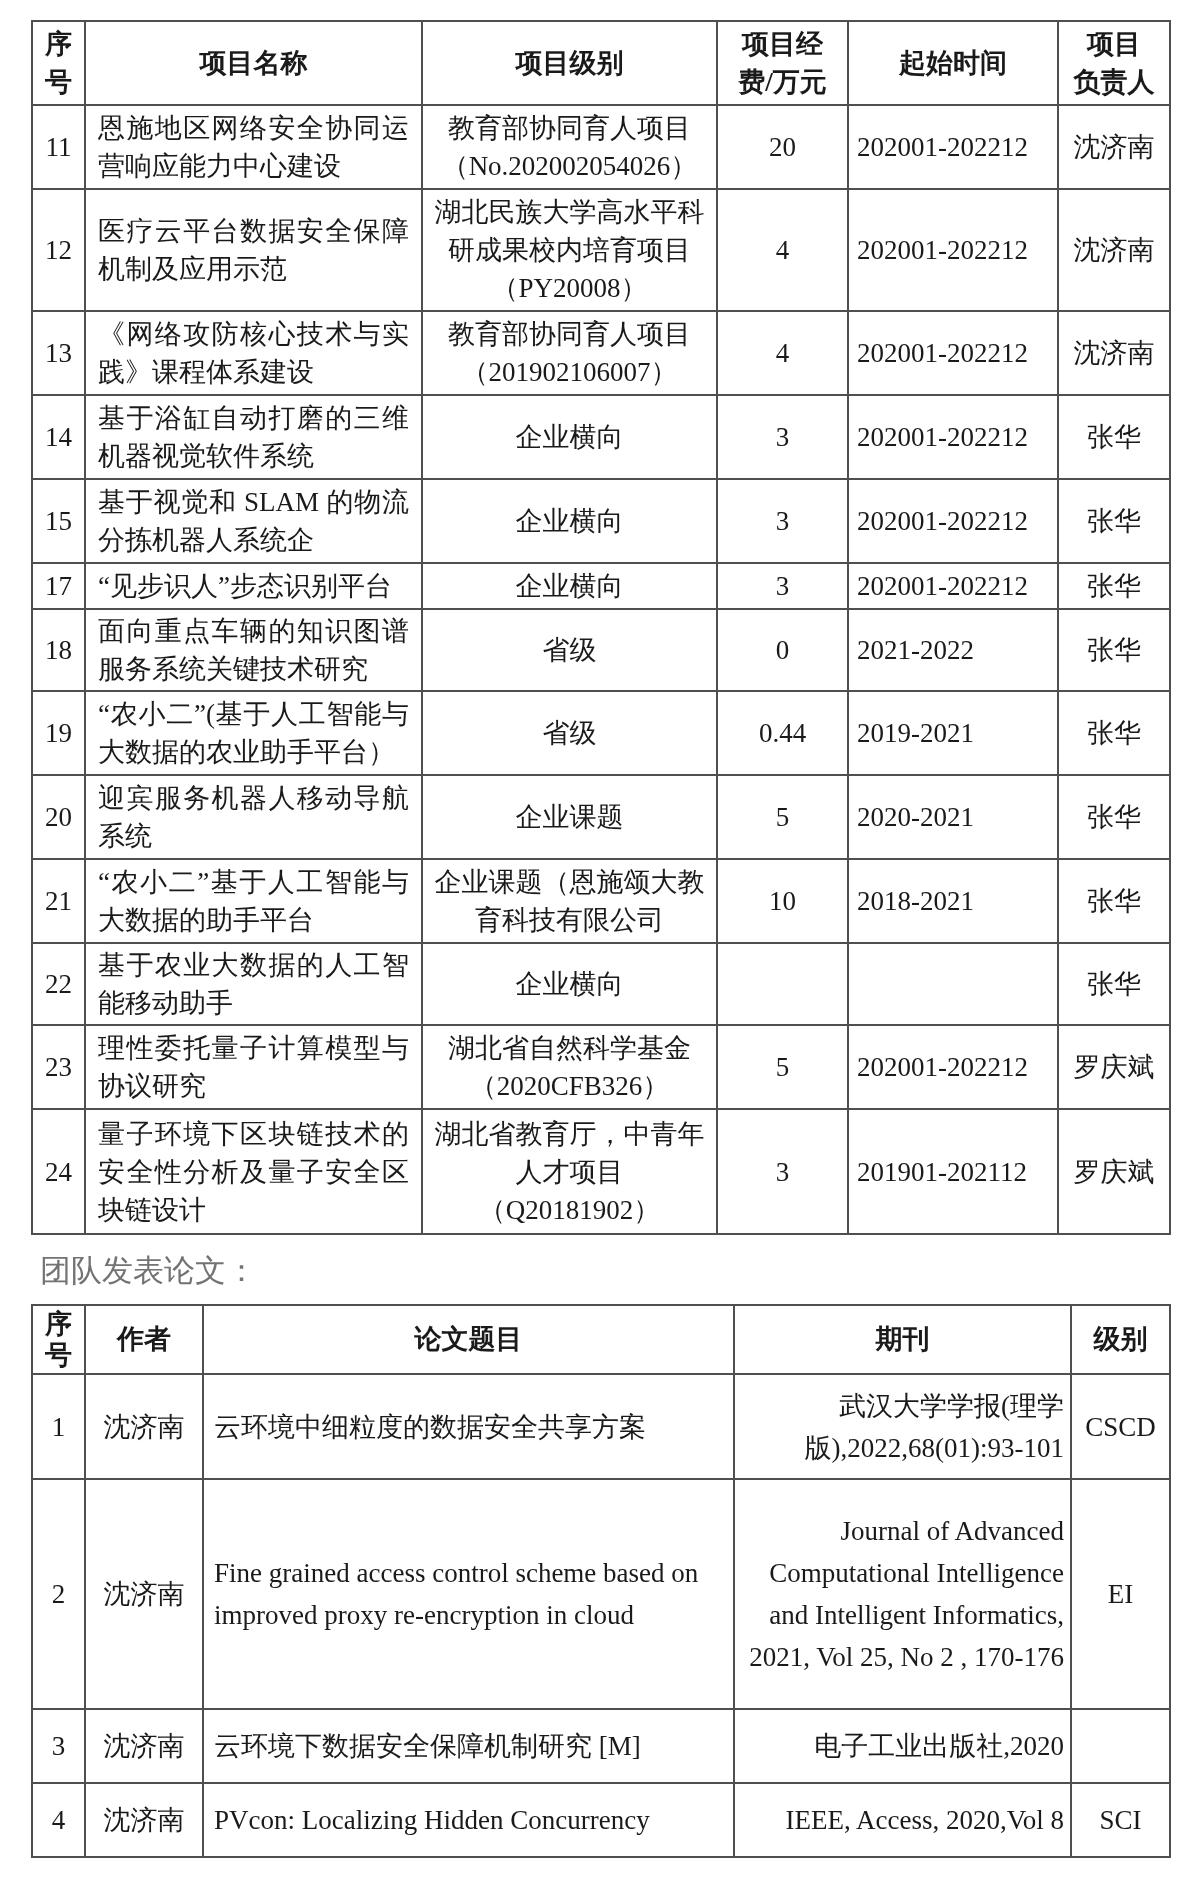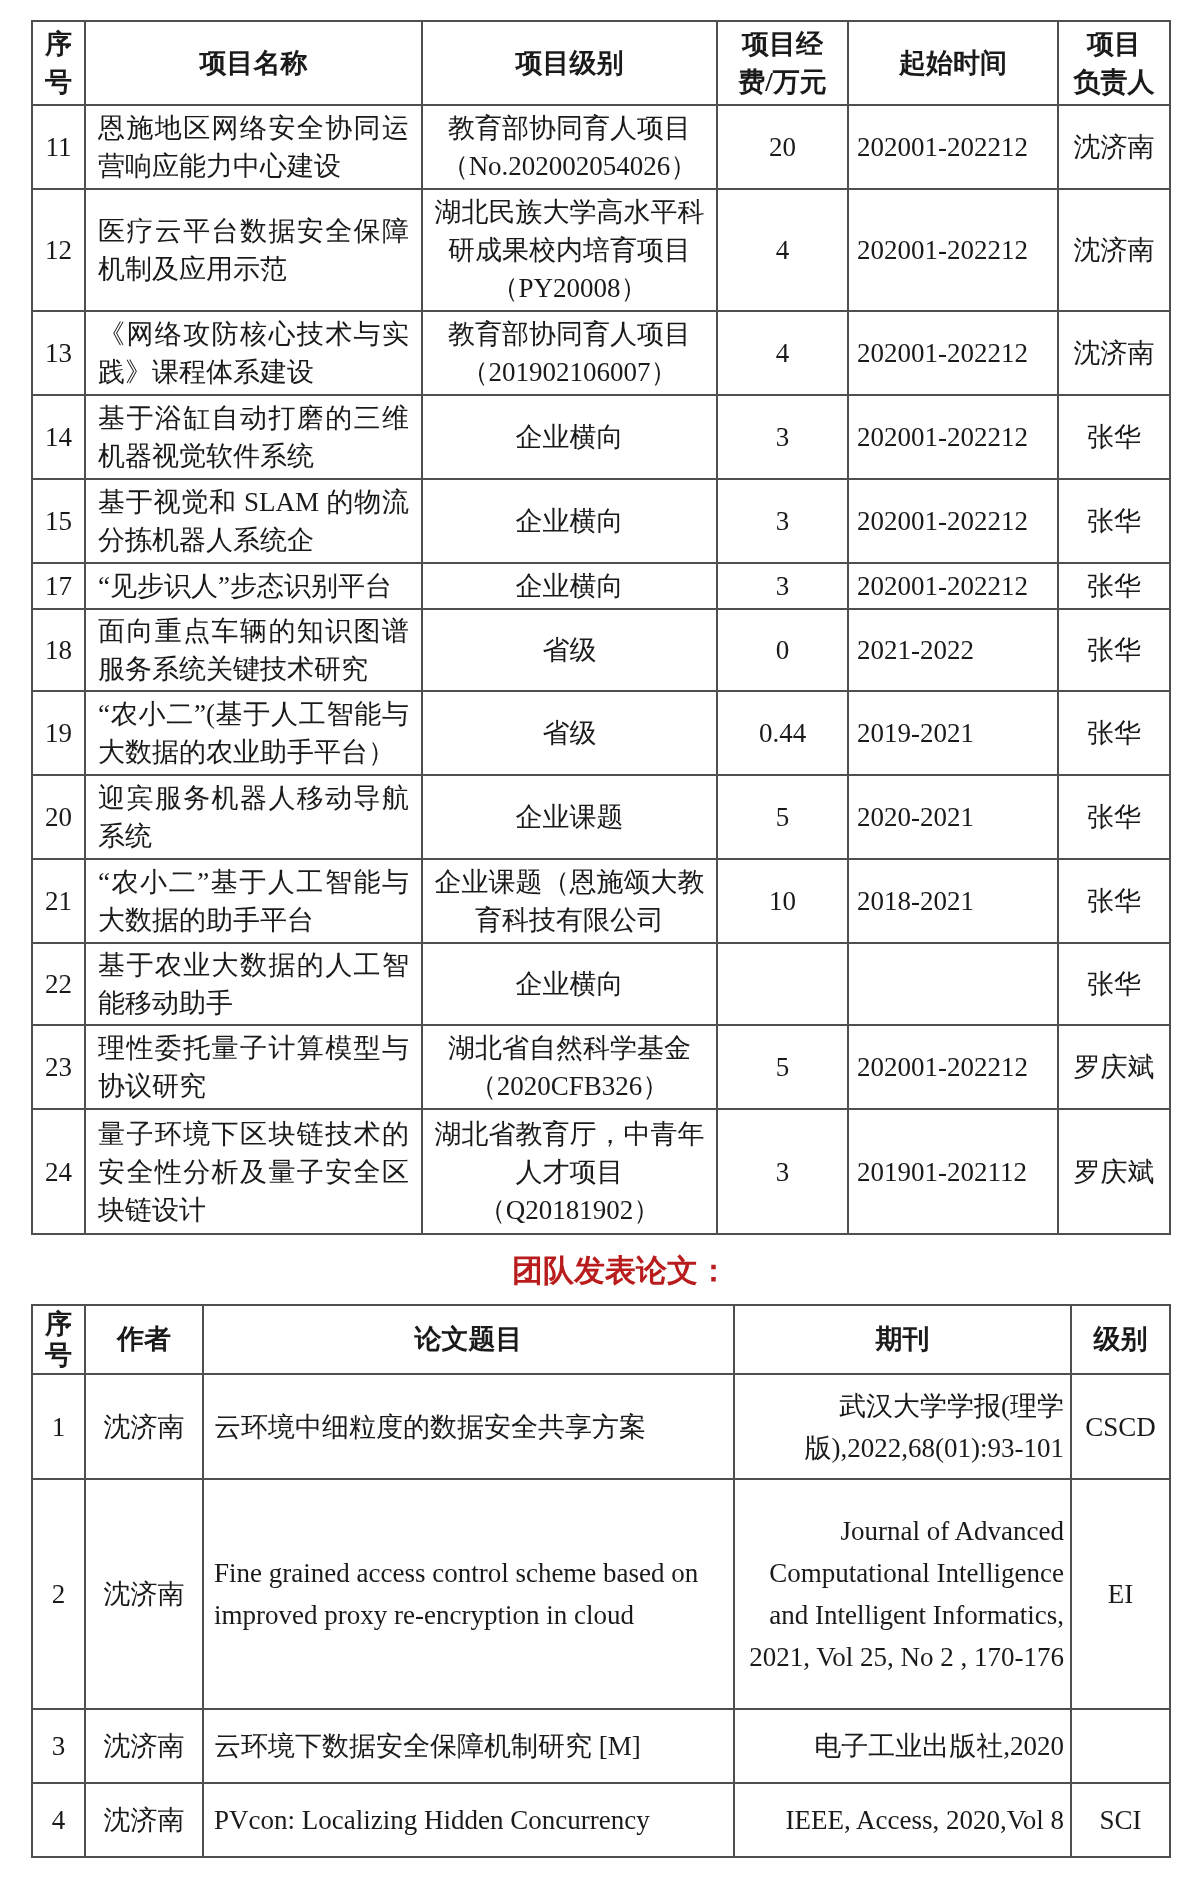--- a/index.html
+++ b/index.html
@@ -32,24 +32,23 @@
   .projects .c-idx{text-align:center;padding:2px 2px;}
   .projects .c-name{text-align:justify;padding:2px 12px;}
   .projects .c-level{text-align:center;padding:2px 8px;}
   .projects .c-fund{text-align:center;}
   .projects .c-period{text-align:left;}
   .projects .c-leader{text-align:center;padding:2px 4px;}
   
   .section-title{
     margin:18px 0 0 40px;
     font-size:31px;
-    font-weight:bold;
+    font-weight:normal;
     line-height:36px;
-    color:#b91c1c;
-    text-align:center;
+    color:#737373;
   }
   
   .papers{margin-top:15px;}
   .papers td,.papers th{line-height:42px;}
   .papers th{font-weight:bold;text-align:center;line-height:31px;padding:2px 4px;}
   .papers .c-idx{text-align:center;padding:2px 2px;}
   .papers .c-author{text-align:center;padding:2px 4px;}
   .papers .c-title{text-align:left;padding:15px 10px;}
   .papers .c-journal{text-align:right;padding:2px 6px 2px 10px;}
   .papers .c-level{text-align:center;padding:2px 4px;}

